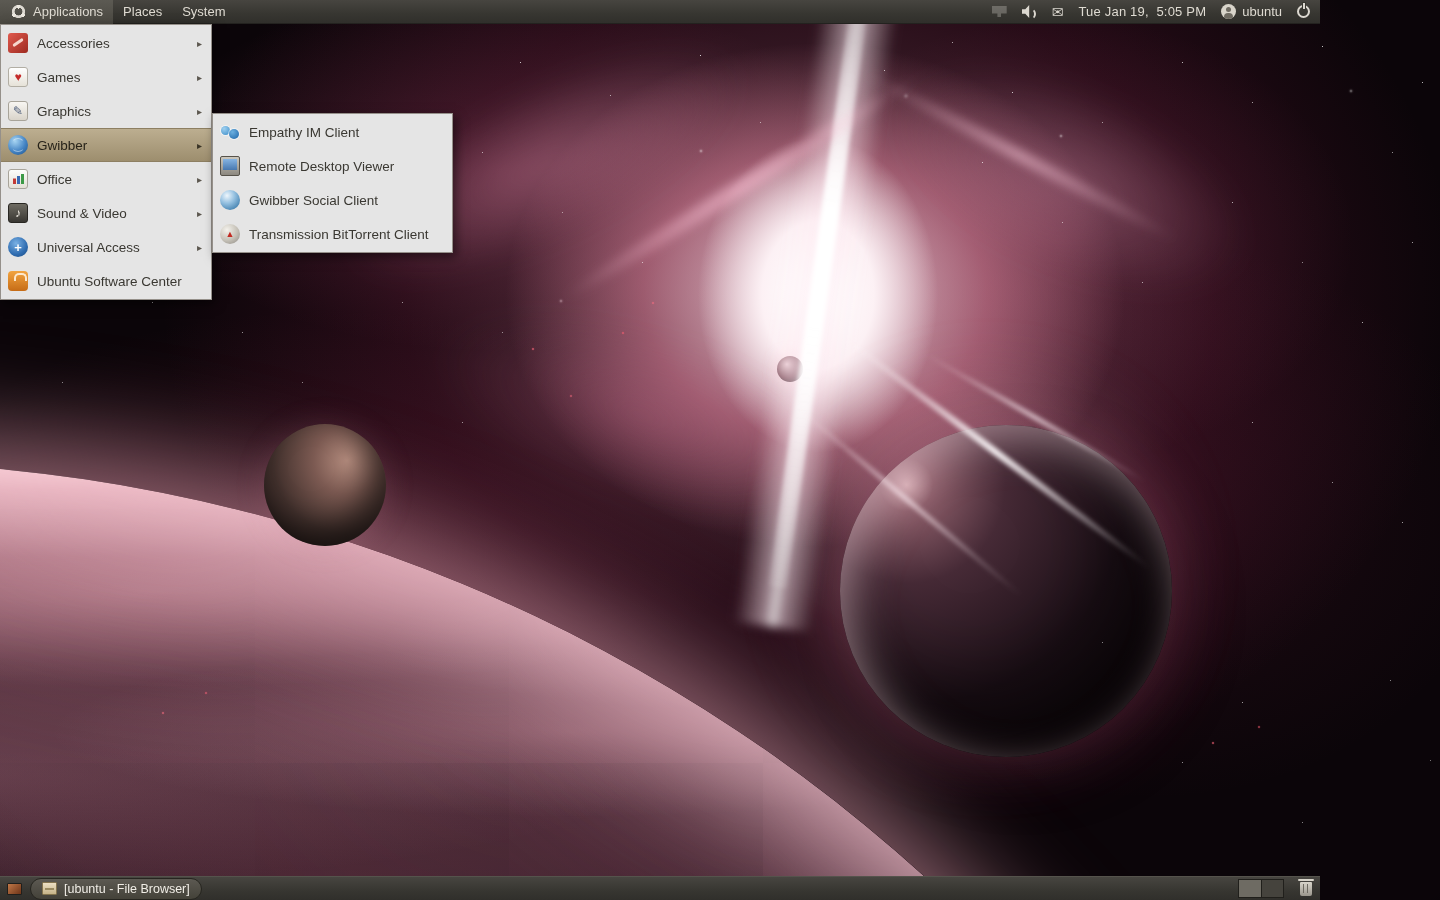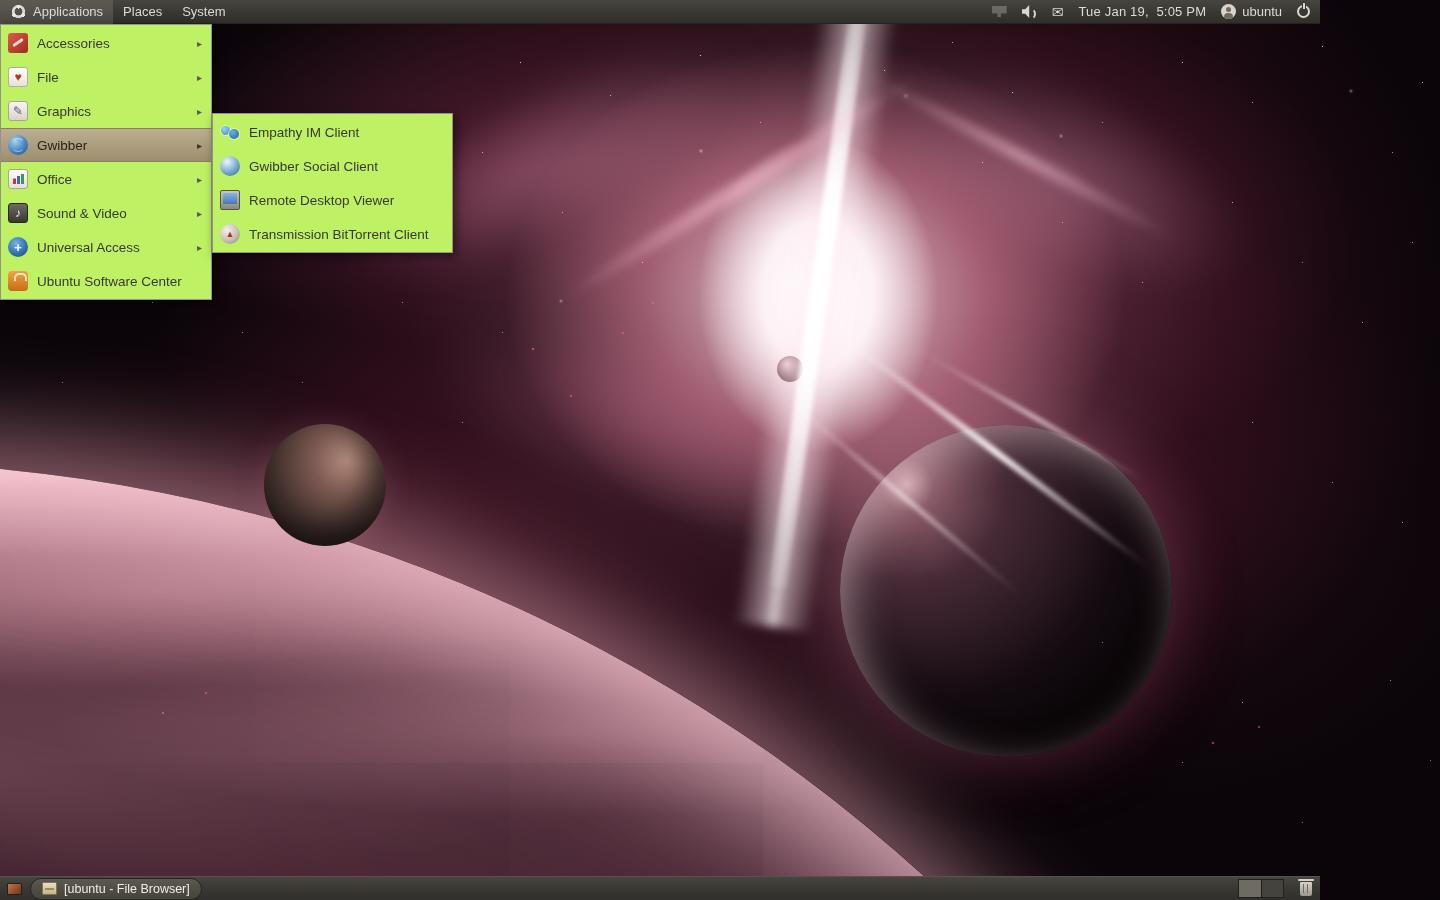--- a/index.html
+++ b/index.html
@@ -141,21 +141,21 @@
   .mail-icon { font-size:14px; color:#dcd8d0; line-height:1; }
   .clock { white-space:pre; letter-spacing:.2px; }
   .me-menu { display:flex; align-items:center; gap:6px; }
   .user-icon { width:15px; height:15px; border-radius:50%; background:#d8d4ca; position:relative; overflow:hidden; }
   .user-icon::before { content:""; position:absolute; left:5px; top:2.5px; width:5px; height:5px; border-radius:50%; background:#6e6a61; }
   .user-icon::after { content:""; position:absolute; left:3px; top:9px; width:9px; height:6px; border-radius:4px 4px 0 0; background:#6e6a61; }
   .power-icon { width:13px; height:13px; border:2px solid #dcd8d0; border-radius:50%; position:relative; }
   .power-icon::before { content:""; position:absolute; left:50%; top:-4px; width:2px; height:6px; background:#dcd8d0; transform:translateX(-50%); box-shadow:0 0 0 1px #37362f; }
 
   
-  .dropdown { position:absolute; z-index:30; background:#bef264; border:1px solid #95908a;
+  .dropdown { position:absolute; z-index:30; background:#e5e5e5; border:1px solid #95908a;
     box-shadow:3px 4px 10px rgba(0,0,0,.5); padding:1px 0; }
   .app-menu { left:0; top:24px; width:212px; }
   .sub-menu { left:212px; top:113px; width:241px; }
   .mi { height:34px; display:flex; align-items:center; gap:9px; padding:0 6px 0 7px;
     font-size:13.5px; color:#3a3832; cursor:default; }
   .mi .arrow { margin-left:auto; font-size:10px; color:#5c574f; padding-right:3px; }
   .mi.selected { background:linear-gradient(to bottom,#bcae90,#9d8e6e); color:#272319;
     border-top:1px solid #8d7f62; border-bottom:1px solid #8d7f62; height:34px; }
   .mi.selected .arrow { color:#3a3426; }
 
@@ -270,21 +270,21 @@
   </div>
 
   <div class="dropdown app-menu">
     <div class="mi">
       <span class="ic ic-accessories"></span>
       <span>Accessories</span>
       <span class="arrow">▸</span>
     </div>
     <div class="mi">
       <span class="ic ic-games">♥</span>
-      <span>File</span>
+      <span>Games</span>
       <span class="arrow">▸</span>
     </div>
     <div class="mi">
       <span class="ic ic-graphics">✎</span>
       <span>Graphics</span>
       <span class="arrow">▸</span>
     </div>
     <div class="mi selected">
       <span class="ic ic-internet"></span>
       <span>Gwibber</span>
@@ -310,26 +310,26 @@
       <span>Ubuntu Software Center</span>
     </div>
   </div>
 
   <div class="dropdown sub-menu">
     <div class="mi">
       <span class="ic ic-empathy"></span>
       <span>Empathy IM Client</span>
     </div>
     <div class="mi">
+      <span class="ic ic-remote"></span>
+      <span>Remote Desktop Viewer</span>
+    </div>
+    <div class="mi">
       <span class="ic ic-gwibber"></span>
       <span>Gwibber Social Client</span>
-    </div>
-    <div class="mi">
-      <span class="ic ic-remote"></span>
-      <span>Remote Desktop Viewer</span>
     </div>
     <div class="mi">
       <span class="ic ic-transmission">▲</span>
       <span>Transmission BitTorrent Client</span>
     </div>
   </div>
 
   <div class="panel bottom">
     <div class="show-desktop">
       <span class="desk-ic"></span>

